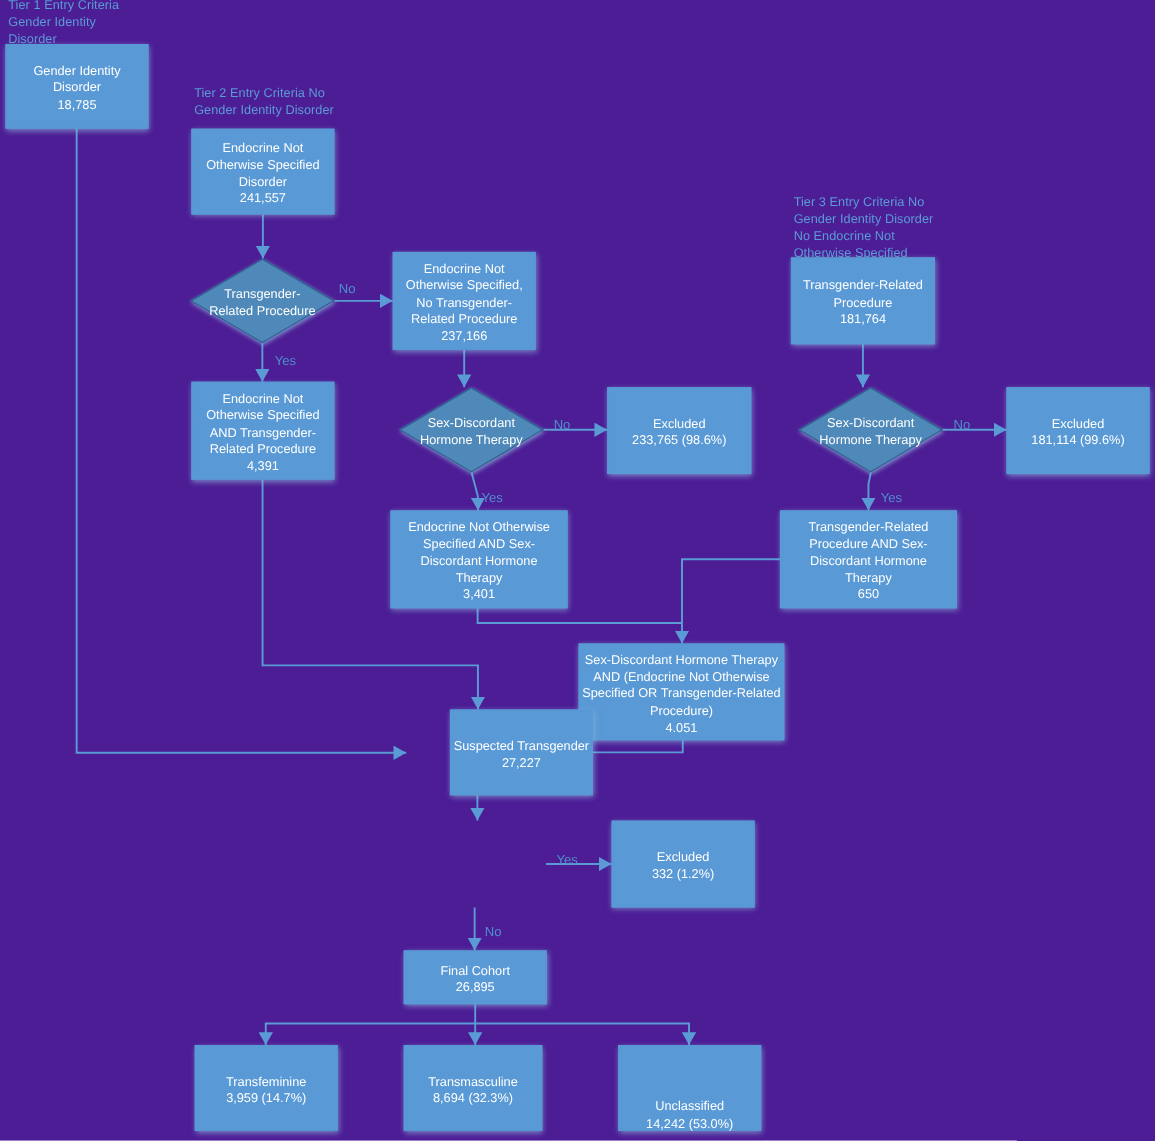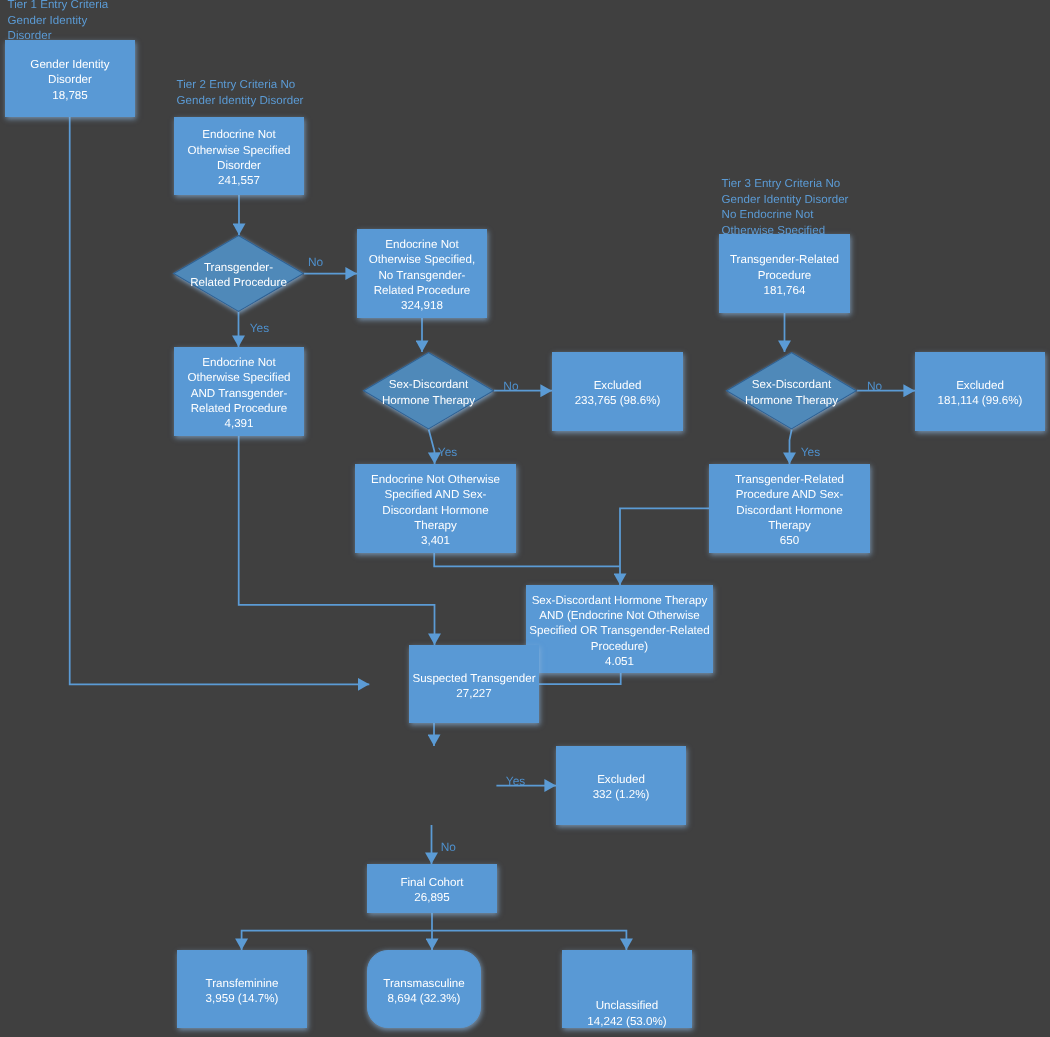--- a/index.html
+++ b/index.html
@@ -1,21 +1,21 @@
 <!DOCTYPE html>
 <html><head>
 <meta charset="utf-8">
 <title>Transgender Cohort Identification Flowchart</title>
 <style>
   html,body{margin:0;padding:0;background:#ffffff;}
   body{width:1050px;height:1037px;overflow:hidden;
        font-family:"Liberation Sans",sans-serif;
        -webkit-font-smoothing:antialiased;text-rendering:geometricPrecision;}
 
-  #stage{position:relative;width:1050px;height:1037px;background:#404040;}
+  #stage{position:relative;width:1050px;height:1037px;background:#4c1d95;}
 
   
   .tier{position:absolute;color:#5B9BD5;font-size:11.55px;line-height:15.5px;
         white-space:pre-line;letter-spacing:.05px;}
 
   
   .node{position:absolute;box-sizing:border-box;display:flex;flex-direction:column;
         align-items:center;justify-content:center;text-align:center;color:#ffffff;
         font-size:11.6px;line-height:15.3px;background:#5999D5;
         border:0.8px solid #5999D5;
@@ -92,21 +92,21 @@
     <span class="ln">Endocrine Not
 Otherwise Specified
 Disorder</span>
     <span class="ln">241,557</span>
   </div>
   <div class="node" style="left:357px;top:229px;width:130px;height:89px;">
     <span class="ln">Endocrine Not
 Otherwise Specified,
 No Transgender-
 Related Procedure</span>
-    <span class="ln">324,918</span>
+    <span class="ln">237,166</span>
   </div>
   <div class="node" style="left:719px;top:234px;width:131px;height:79px;">
     <span class="ln">Transgender-Related
 Procedure</span>
     <span class="ln">181,764</span>
   </div>
   <div class="node" style="left:174px;top:347px;width:130px;height:89px;">
     <span class="ln">Endocrine Not
 Otherwise Specified
 AND Transgender-
@@ -151,21 +151,21 @@
     <span class="ln">332 (1.2%)</span>
   </div>
   <div class="node" style="left:367px;top:864px;width:130px;height:49px;">
     <span class="ln">Final Cohort</span>
     <span class="ln">26,895</span>
   </div>
   <div class="node" style="left:177px;top:950px;width:130px;height:78px;">
     <span class="ln">Transfeminine</span>
     <span class="ln">3,959 (14.7%)</span>
   </div>
-  <div class="node" style="left:367px;top:950px;width:114px;height:78px;border-radius:21px;">
+  <div class="node" style="left:367px;top:950px;width:126px;height:78px;">
     <span class="ln">Transmasculine</span>
     <span class="ln">8,694 (32.3%)</span>
   </div>
   <div class="node" style="left:562px;top:950px;width:130px;height:78px;justify-content:flex-end;">
     <span class="ln">Unclassified</span>
     <span class="ln">14,242 (53.0%)</span>
   </div>
 
   <div class="dia" style="left:173px;top:235px;width:131px;height:77px;">
     <svg width="141" height="87" viewBox="0 0 141 87" xmlns="http://www.w3.org/2000/svg">

